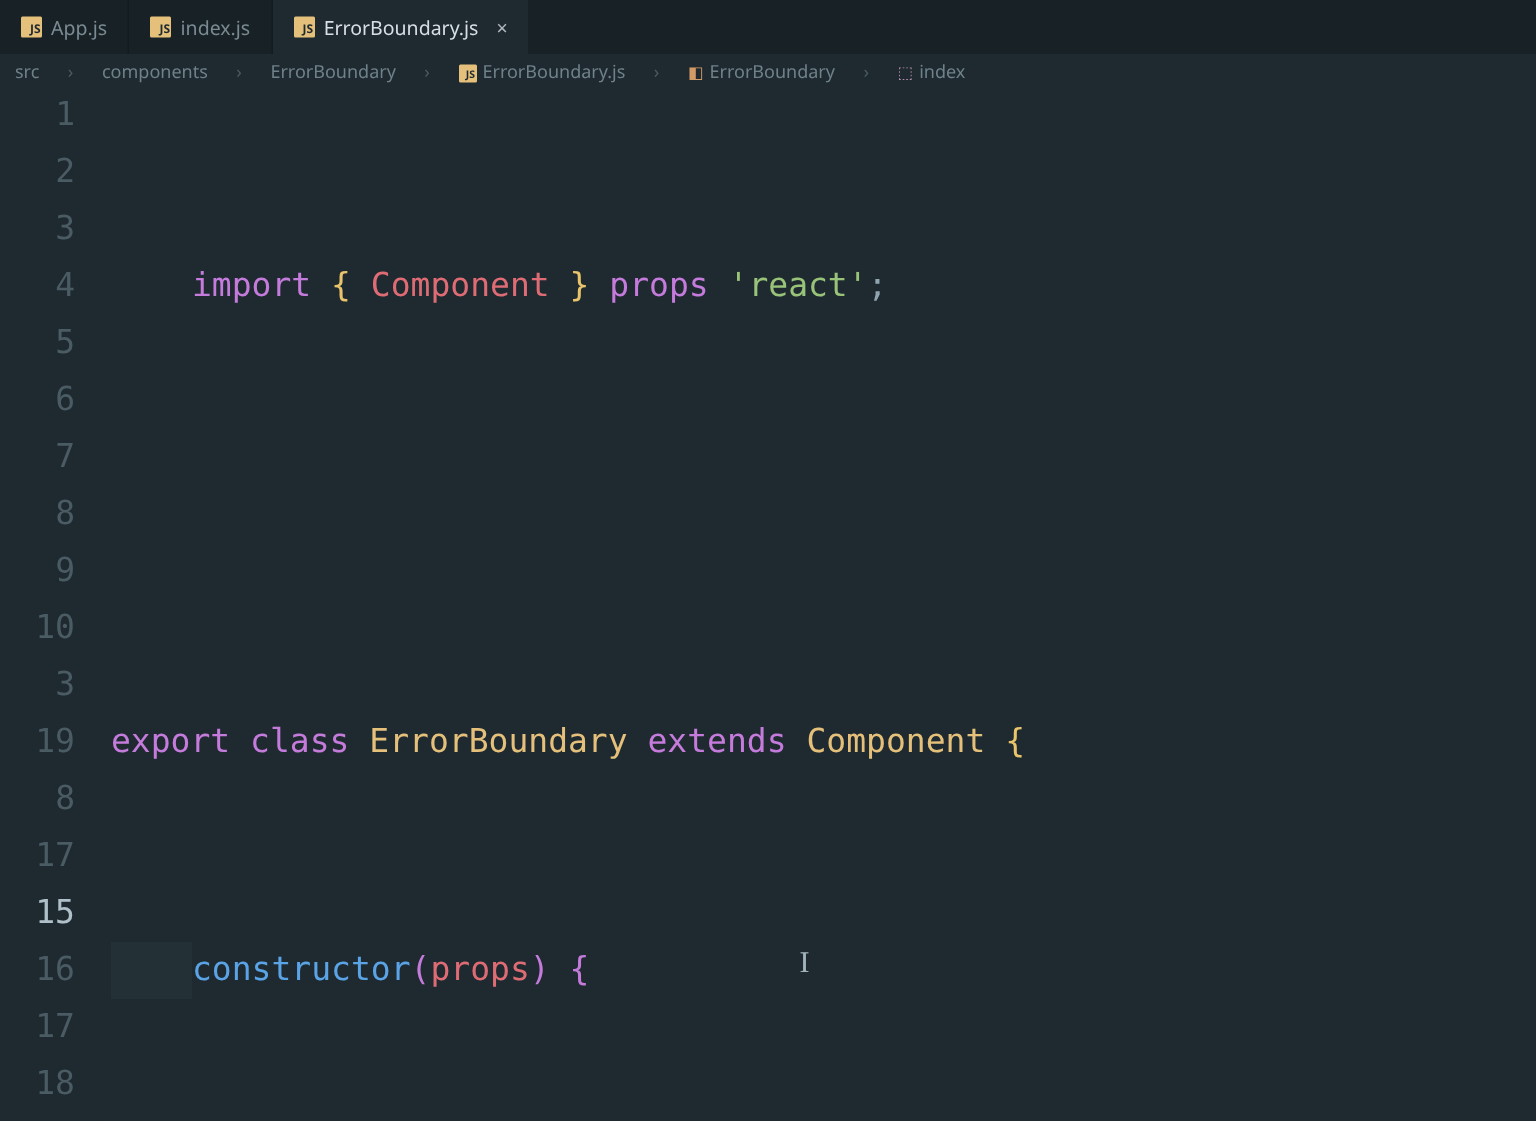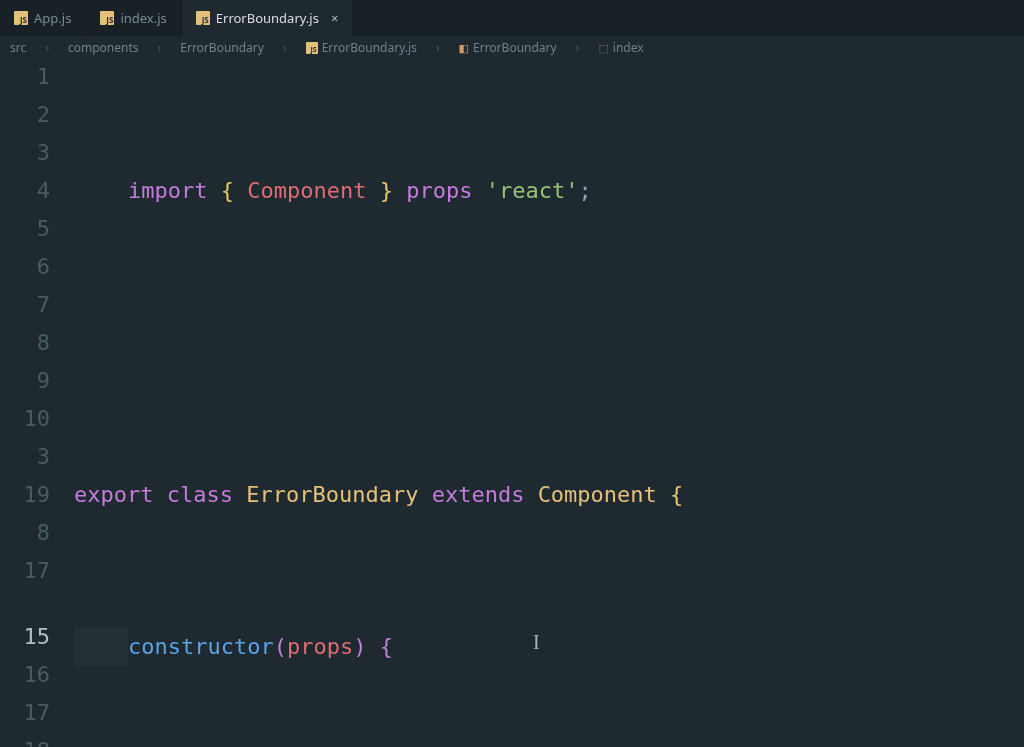--- a/index.html
+++ b/index.html
@@ -106,21 +106,21 @@
   }
   .gutter {
     width:68px;
     text-align:right;
     padding-right:18px;
     color: var(--ln-fg);
     background: var(--bg-gutter);
     user-select:none;
   }
   .gutter .ln { height:38px; }
-  .gutter .ln.active { color: var(--ln-active-fg); margin-top: 28px; }
+  .gutter .ln.active { color: var(--ln-active-fg); }
 
   .code {
     flex:1;
     position:relative;
     white-space:pre;
     overflow:hidden;
   }
   .line {
     height:38px;
     padding-left:6px;

